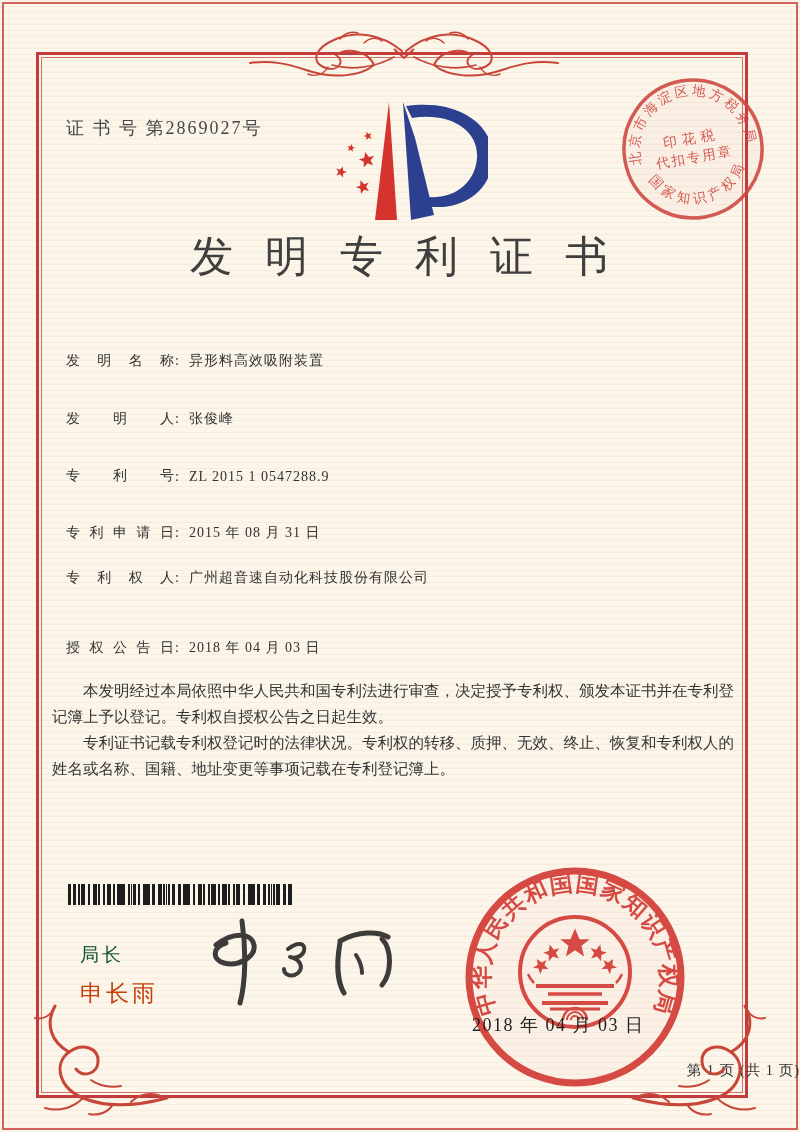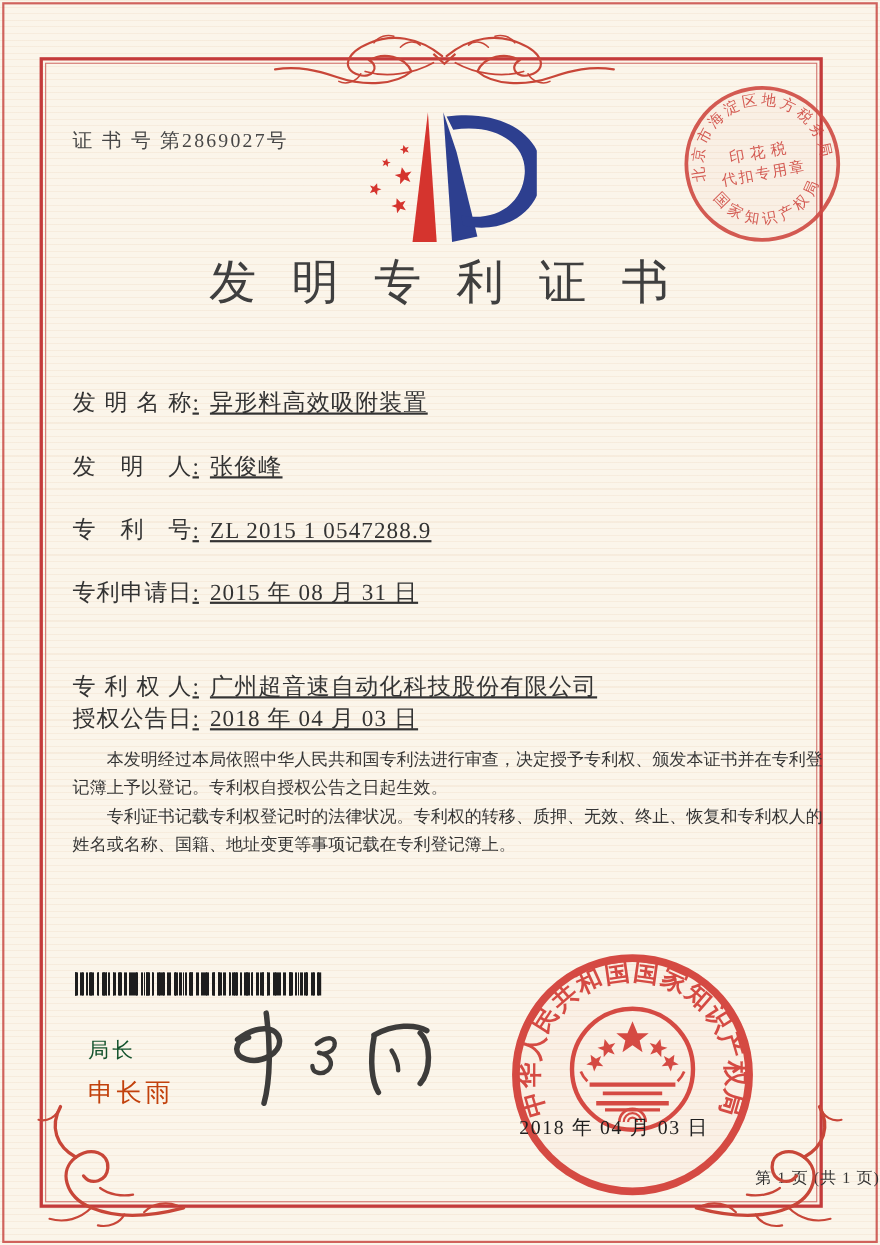--- a/index.html
+++ b/index.html
@@ -11,25 +11,25 @@
       rgba(209,154,104,0.10) 0px, rgba(209,154,104,0.10) 1px,
       rgba(255,255,255,0) 1px, rgba(255,255,255,0) 6px);
     color:#3a3a3a;
   }
   .page-edge{position:absolute;inset:2px;border:2px solid rgba(197,62,58,.8);pointer-events:none;}
   .frame-outer{position:absolute;left:36px;top:52px;width:712px;height:1046px;border:3px solid #c43b3b;box-sizing:border-box;}
   .frame-inner{position:absolute;inset:2px;border:1px solid #d3726c;}
   .abs{position:absolute;}
   .cert-no{left:66px;top:116px;font-size:18px;letter-spacing:2px;color:#474747;}
   .title{left:0;right:2px;top:228px;text-align:center;font-size:43px;letter-spacing:32px;text-indent:32px;color:#3f3f3f;font-weight:500;}
-  .field-row{left:66px;font-size:21px;color:#333;white-space:nowrap;text-decoration:underline;}
+  .field-row{left:66px;font-size:14px;color:#333;white-space:nowrap;}
   .f-label{display:inline-block;width:108px;text-align:justify;text-align-last:justify;vertical-align:bottom;}
   .f-colon{margin-left:1px;}
   .f-value{margin-left:10px;letter-spacing:1px;}
-  .paras{left:66px;top:678px;width:682px;}
+  .paras{left:52px;top:678px;width:682px;}
   .paras p{margin:0;text-indent:2em;font-size:15.5px;line-height:1.68;text-align:justify;color:#353535;}
   .barcode{left:68px;top:884px;width:224px;height:21px;
     background-image:
       repeating-linear-gradient(90deg,#1d1d1d 0 2px,transparent 2px 5px),
       repeating-linear-gradient(90deg,#1d1d1d 0 1px,transparent 1px 7px),
       repeating-linear-gradient(90deg,#1d1d1d 0 3px,transparent 3px 13px),
       repeating-linear-gradient(90deg,transparent 0 9px,#fbf5ea 9px 10px);
   }
   .officer-title{left:80px;top:942px;font-size:19px;letter-spacing:3px;color:#14532d;}
   .officer-name{left:80px;top:978px;font-size:23px;letter-spacing:3px;color:#c2410c;}
@@ -102,21 +102,21 @@
 </div>
 <div class="abs field-row" style="top:410px">
   <span class="f-label">发明人</span><span class="f-colon">:</span><span class="f-value">张俊峰</span>
 </div>
 <div class="abs field-row" style="top:467px">
   <span class="f-label">专利号</span><span class="f-colon">:</span><span class="f-value">ZL 2015 1 0547288.9</span>
 </div>
 <div class="abs field-row" style="top:524px">
   <span class="f-label">专利申请日</span><span class="f-colon">:</span><span class="f-value">2015 年 08 月 31 日</span>
 </div>
-<div class="abs field-row" style="top:610px">
+<div class="abs field-row" style="top:569px">
   <span class="f-label">专利权人</span><span class="f-colon">:</span><span class="f-value">广州超音速自动化科技股份有限公司</span>
 </div>
 <div class="abs field-row" style="top:639px">
   <span class="f-label">授权公告日</span><span class="f-colon">:</span><span class="f-value">2018 年 04 月 03 日</span>
 </div>
 
 <div class="abs paras">
   <p>本发明经过本局依照中华人民共和国专利法进行审查，决定授予专利权、颁发本证书并在专利登记簿上予以登记。专利权自授权公告之日起生效。</p>
   <p>专利证书记载专利权登记时的法律状况。专利权的转移、质押、无效、终止、恢复和专利权人的姓名或名称、国籍、地址变更等事项记载在专利登记簿上。</p>
 </div>

